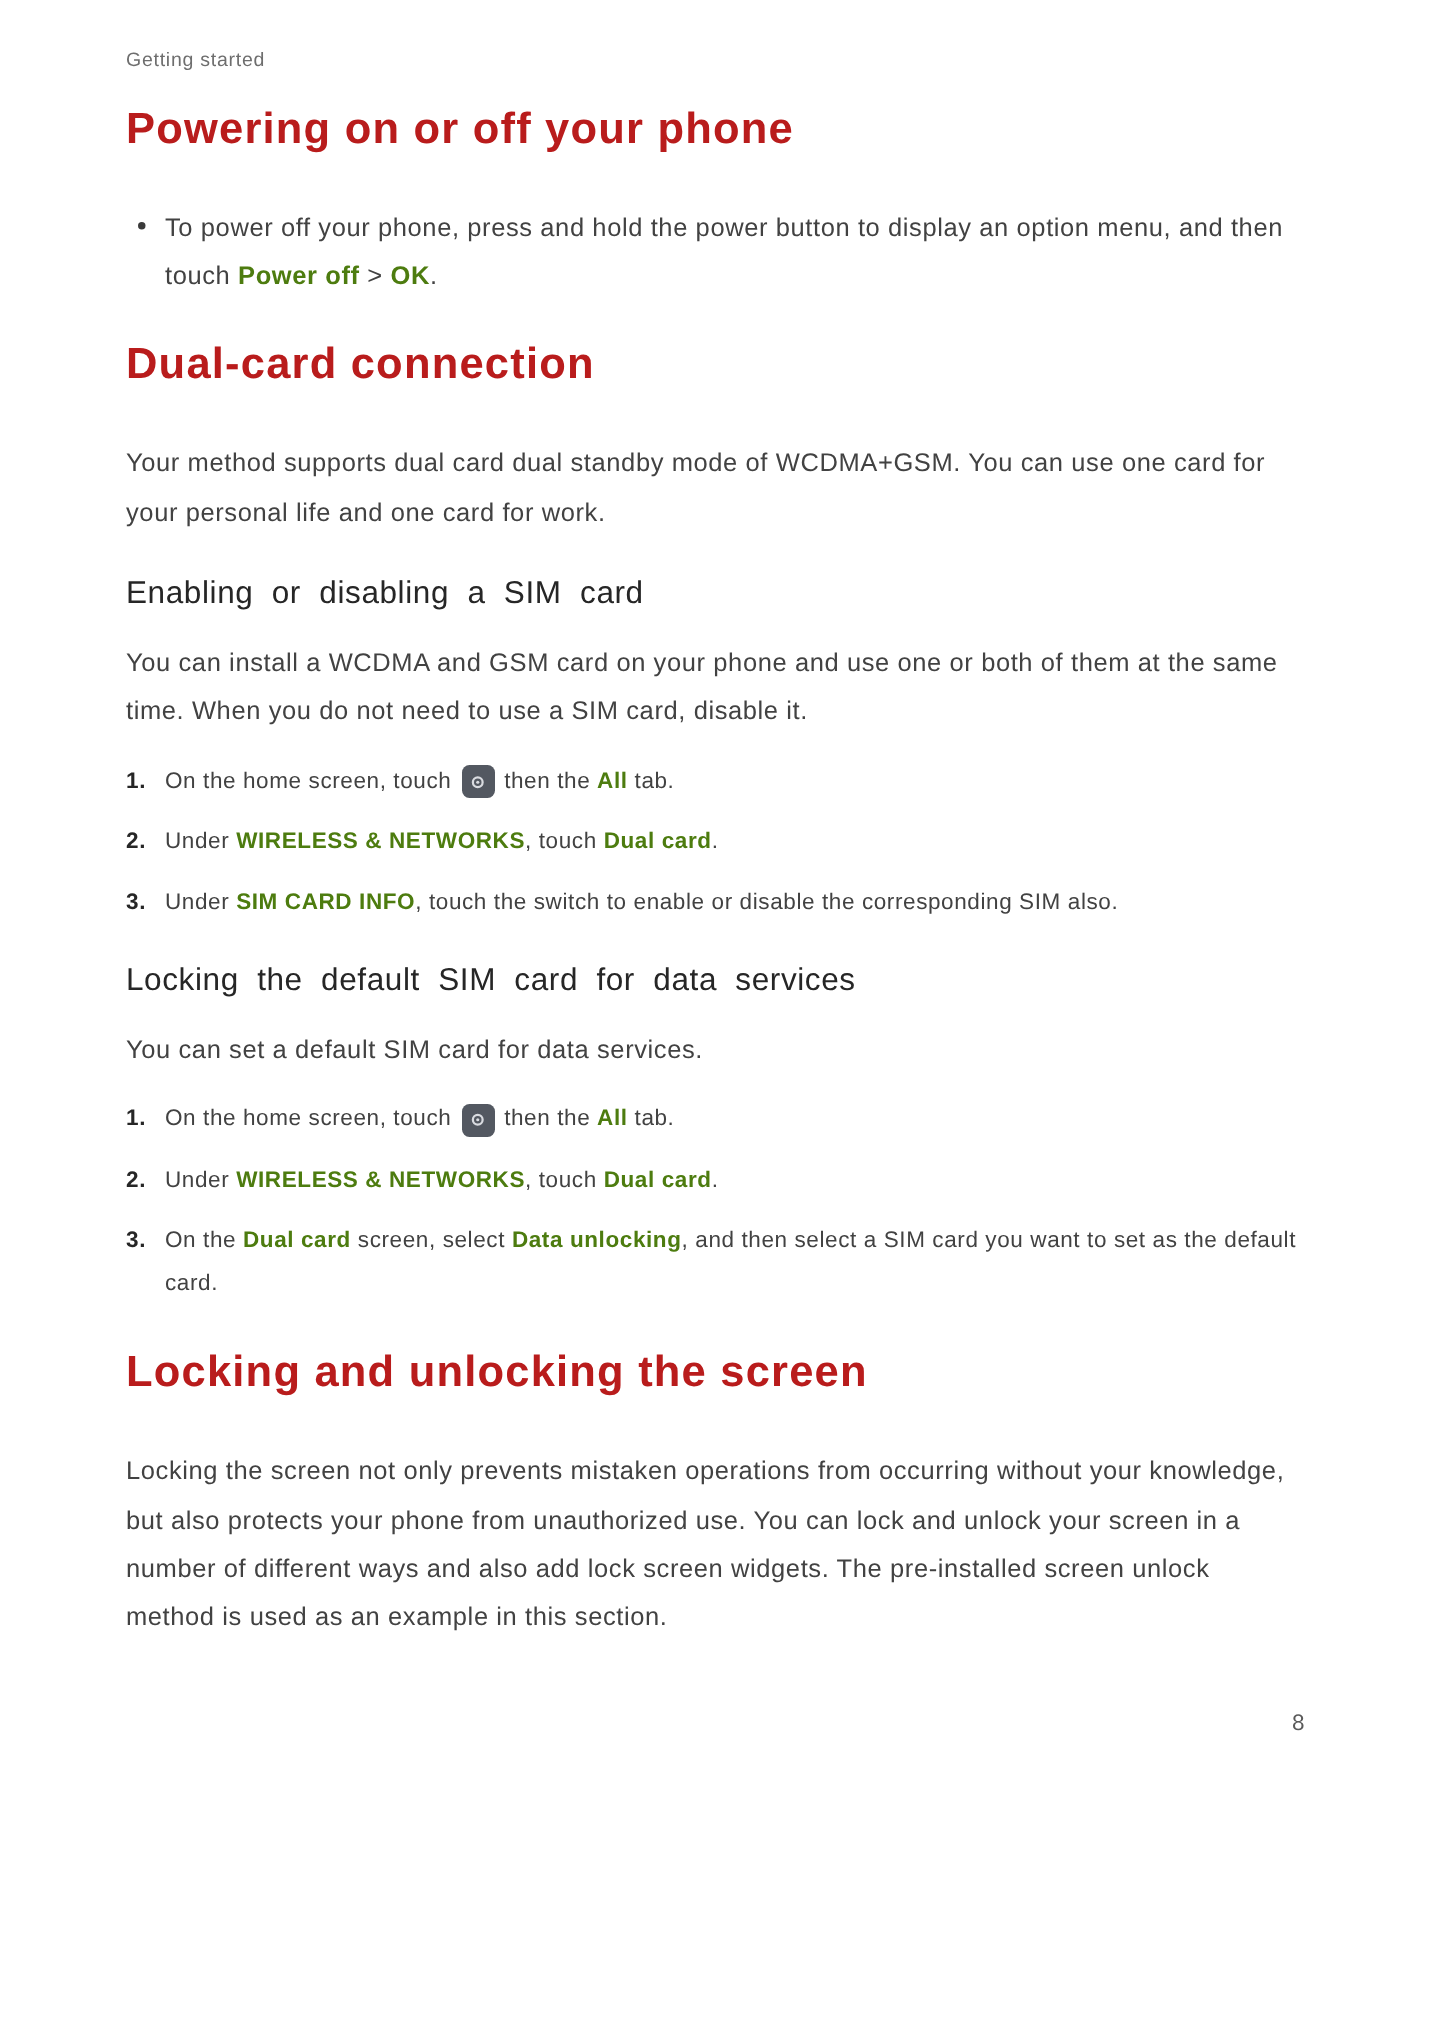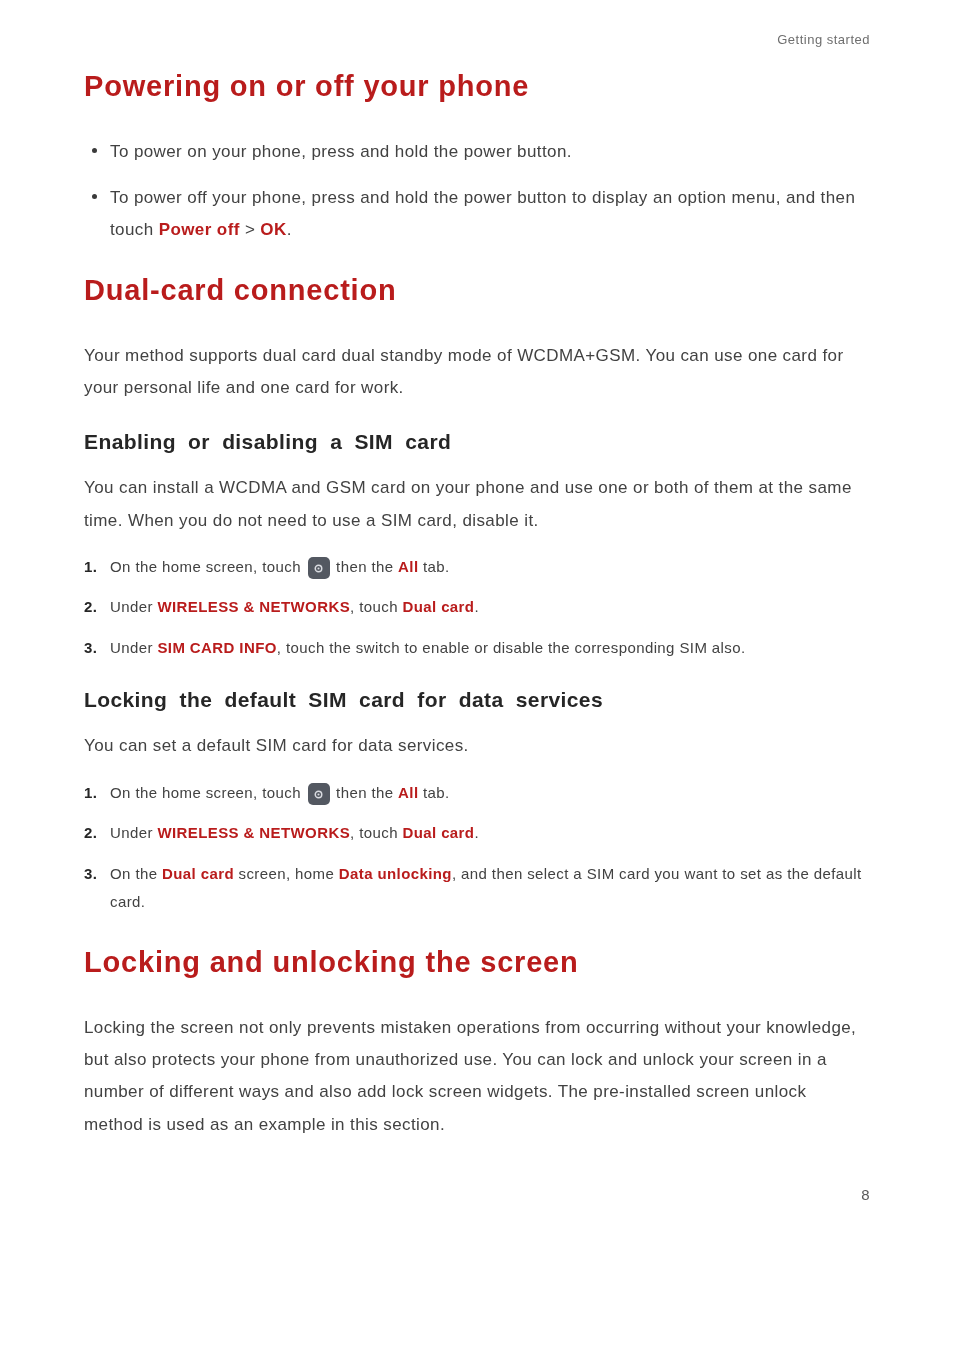--- a/index.html
+++ b/index.html
@@ -7,38 +7,37 @@
     background: #fff;
     font-family: "Segoe UI", "Helvetica Neue", Arial, sans-serif;
     color: #373737;
     width: 954px;
     margin: 0 auto;
     padding: 28px 84px 40px 84px;
     line-height: 1.9;
     letter-spacing: 0.3px;
   }
   .header {
-    text-align: right;
     font-size: 13px;
     color: #6e6e6e;
     letter-spacing: 0.5px;
   }
   h1 {
     color: #b91c1c;
     font-size: 29px;
     font-weight: 700;
     margin-top: 6px;
     margin-bottom: 22px;
     letter-spacing: 0.8px;
   }
   h1 + ul, h1 + p { margin-top: 0; }
   h2 {
     color: #262626;
     font-size: 21px;
-    font-weight: 700;
+    font-weight: 400;
     margin-top: 18px;
     margin-bottom: 10px;
     word-spacing: 6px;
     letter-spacing: 0.4px;
   }
   p {
     font-size: 17px;
     color: #424242;
     margin-bottom: 16px;
     letter-spacing: 0.4px;
@@ -79,21 +78,21 @@
     margin-bottom: 12px;
     letter-spacing: 0.4px;
   }
   ol.steps li::before {
     content: counter(step) ".";
     position: absolute;
     left: 0;
     font-weight: 700;
     color: #262626;
   }
-  .bold { font-weight: 700; color: #b91c1c; }
+  .bold { font-weight: 700; color: #4d7c0f; }
   .settings-icon {
     display: inline-flex;
     align-items: center;
     justify-content: center;
     width: 22px; height: 22px;
     border-radius: 5px;
     background: #535861;
     vertical-align: -4px;
     margin: 0 2px;
   }
@@ -105,23 +104,20 @@
     margin-top: 40px;
   }
 </style>
 </head>
 <body>
 
 <div class="header">Getting started</div>
 
 <h1>Powering on or off your phone</h1>
 <ul class="bullets">
-  <li>
-    <span>To power on your phone, press and hold the power button.</span>
-  </li>
   <li>
     <span>To power off your phone, press and hold the power button to display an option menu, and then touch </span><span class="bold">Power off</span><span> &gt; </span><span class="bold">OK</span><span>.</span>
   </li>
 </ul>
 
 <h1>Dual-card connection</h1>
 <p>Your method supports dual card dual standby mode of WCDMA+GSM. You can use one card for your personal life and one card for work.</p>
 
 <h2>Enabling or disabling a SIM card</h2>
 <p>You can install a WCDMA and GSM card on your phone and use one or both of them at the same time. When you do not need to use a SIM card, disable it.</p>
@@ -154,20 +150,20 @@
           <circle cx="12" cy="12" r="5.2" fill="none" stroke="#d9dbe0" stroke-width="2.4"></circle>
           <circle cx="12" cy="12" r="1.7" fill="#d9dbe0"></circle>
         </svg>
     </span>
     <span> then the </span><span class="bold">All</span><span> tab.</span>
   </li>
   <li>
     <span>Under </span><span class="bold">WIRELESS &amp; NETWORKS</span><span>, touch </span><span class="bold">Dual card</span><span>.</span>
   </li>
   <li>
-    <span>On the </span><span class="bold">Dual card</span><span> screen, home </span><span class="bold">Data unlocking</span><span>, and then select a SIM card you want to set as the default card.</span>
+    <span>On the </span><span class="bold">Dual card</span><span> screen, select </span><span class="bold">Data unlocking</span><span>, and then select a SIM card you want to set as the default card.</span>
   </li>
 </ol>
 
 <h1>Locking and unlocking the screen</h1>
 <p>Locking the screen not only prevents mistaken operations from occurring without your knowledge, but also protects your phone from unauthorized use. You can lock and unlock your screen in a number of different ways and also add lock screen widgets. The pre-installed screen unlock method is used as an example in this section.</p>
 
 <div class="pagenum">8</div>
 
 </body></html>

